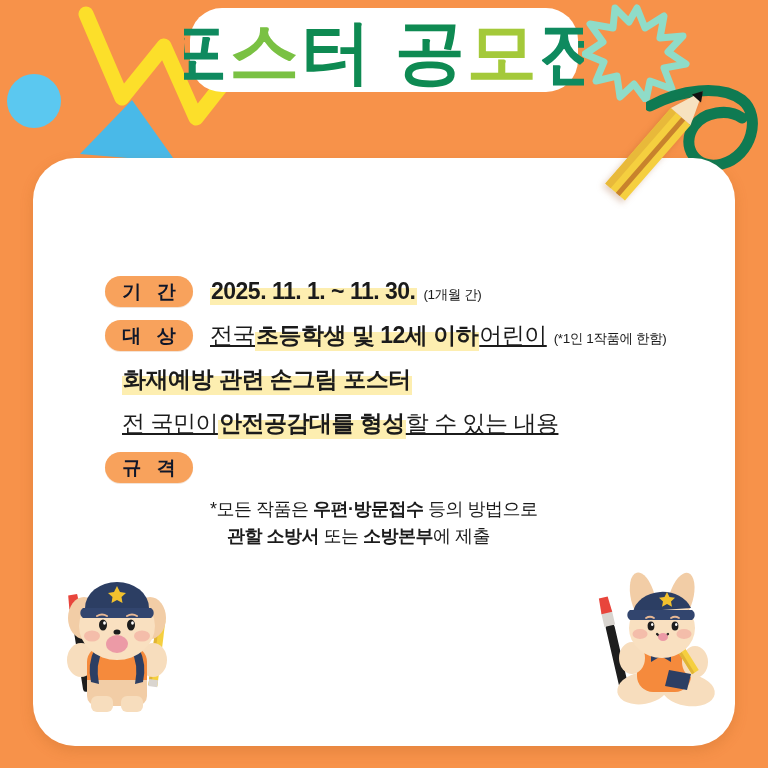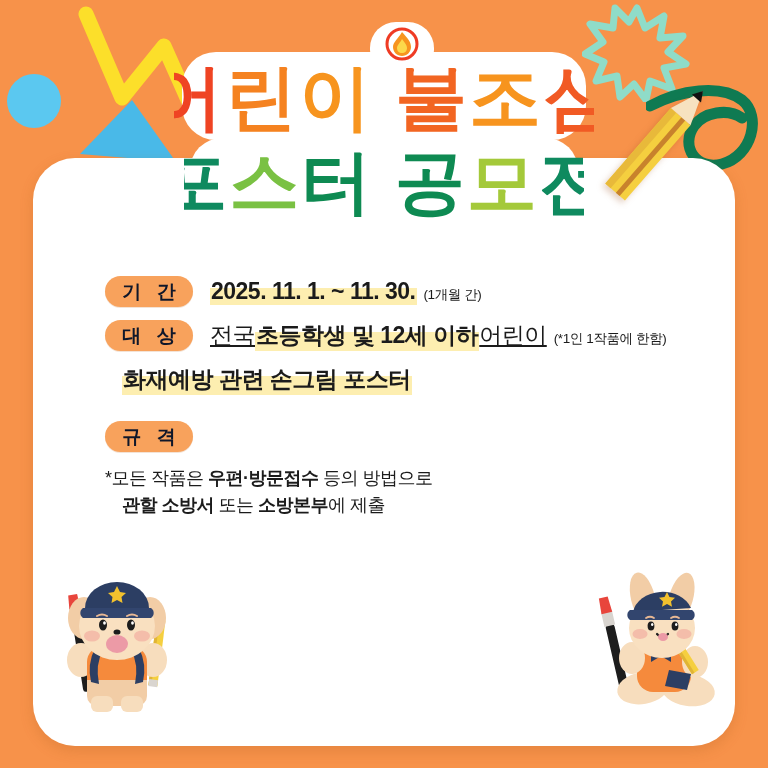--- a/index.html
+++ b/index.html
@@ -47,21 +47,21 @@
   }
   .rowtext{margin-left:17px;color:#1b1b1b;display:flex;align-items:baseline;
     flex-wrap:nowrap;white-space:nowrap;}
   .big{font-size:23px;font-weight:bold;letter-spacing:-0.5px;}
   .reg{font-size:23px;font-weight:normal;letter-spacing:-0.5px;text-decoration:underline;}
   .note{font-size:13.5px;font-weight:normal;margin-left:7px;letter-spacing:-0.4px;}
   .hl{
     background:linear-gradient(to top,#fdeeb0 0%,#fdeeb0 62%,rgba(253,238,176,0) 62%);
     padding:0 1px;
   }
-  .foot{margin-top:7px;color:#1b1b1b;}
+  .foot{margin-top:7px;margin-left:105px;color:#1b1b1b;}
   .foot .l{font-size:18px;letter-spacing:-0.5px;line-height:1.5;}
   .foot b{font-weight:bold;}
   .indent{padding-left:17px;}
 
   
   #mascot-bear{position:absolute;left:47px;top:568px;z-index:7;}
   #mascot-rabbit{position:absolute;left:585px;top:566px;z-index:7;}
 </style>
 </head>
 <body>
@@ -110,40 +110,20 @@
         <rect x="62" y="48" width="7" height="100" fill="#e8b93a"></rect>
         <rect x="76" y="48" width="5" height="100" fill="#c8822c"></rect>
         <polygon points="62,48 88,48 75,14" fill="#f7e2c0"></polygon>
         <polygon points="69,24 81,24 75,14" fill="#121212"></polygon>
       </g>
     </svg>
   </div>
 
   <div class="title-wrap">
 
-    <div class="tline">
-      <svg width="420" height="130" viewBox="0 0 420 130">
-
-        <g fill="#ffffff">
-          <rect x="8" y="34" width="404" height="88" rx="34"></rect>
-          <rect x="196" y="4" width="64" height="54" rx="26"></rect>
-        </g>
-
-        <g>
-          <circle cx="228" cy="26" r="15" fill="none" stroke="#ef3b24" stroke-width="3"></circle>
-          <path d="M228 14 C233 20, 237 23, 237 29 C237 34, 233 38, 228 38
-                   C223 38, 219 34, 219 29 C219 24, 224 21, 228 14 Z" fill="#f7941e"></path>
-          <path d="M228 21 C231 25, 233 27, 233 30 C233 33, 231 35, 228 35
-                   C225 35, 223 33, 223 30 C223 27, 226 25, 228 21 Z" fill="#fcd94a"></path>
-        </g>
-        <text x="210" y="104" text-anchor="middle" font-family="'Liberation Sans','DejaVu Sans',sans-serif" font-size="72" font-weight="bold" letter-spacing="2">
-          <tspan fill="#ef4423">어</tspan><tspan fill="#f58220">린</tspan><tspan fill="#f7941e">이</tspan><tspan> </tspan><tspan fill="#f26522">불</tspan><tspan fill="#f7941e">조</tspan><tspan fill="#f15a24">심</tspan>
-        </text>
-      </svg>
-    </div>
 
     <div class="tline" style="margin-top:-18px;">
       <svg width="400" height="100" viewBox="0 0 400 100">
         <rect x="6" y="8" width="388" height="84" rx="32" fill="#ffffff"></rect>
         <text x="200" y="76" text-anchor="middle" font-family="'Liberation Sans','DejaVu Sans',sans-serif" font-size="70" font-weight="bold" letter-spacing="2">
           <tspan fill="#0f8a5f">포</tspan><tspan fill="#7ac143">스</tspan><tspan fill="#0e8a52">터</tspan><tspan> </tspan><tspan fill="#0e8a52">공</tspan><tspan fill="#a4c93a">모</tspan><tspan fill="#0f8a5f">전</tspan>
         </text>
       </svg>
     </div>
 
@@ -166,20 +146,25 @@
             <span class="reg"> 어린이</span>
             <span class="note">(*1인 1작품에 한함)</span>
           </div>
         </div>
         <div class="row">
           <div class="rowtext">
             <span class="big hl">화재예방 관련 손그림 포스터</span>
           </div>
         </div>
         <div class="row">
+          <div class="rowtext">
+            <span class="reg">전 국민이 </span>
+            <span class="big hl">안전공감대를 형성</span>
+            <span class="reg">할 수 있는 내용</span>
+          </div>
         </div>
         <div class="row">
           <div class="pill">규 격</div>
         </div>
       </div>
     <div class="foot">
       <div class="l">
         <span>*모든 작품은 </span><b>우편·방문접수</b><span> 등의 방법으로</span>
       </div>
       <div class="l indent">

